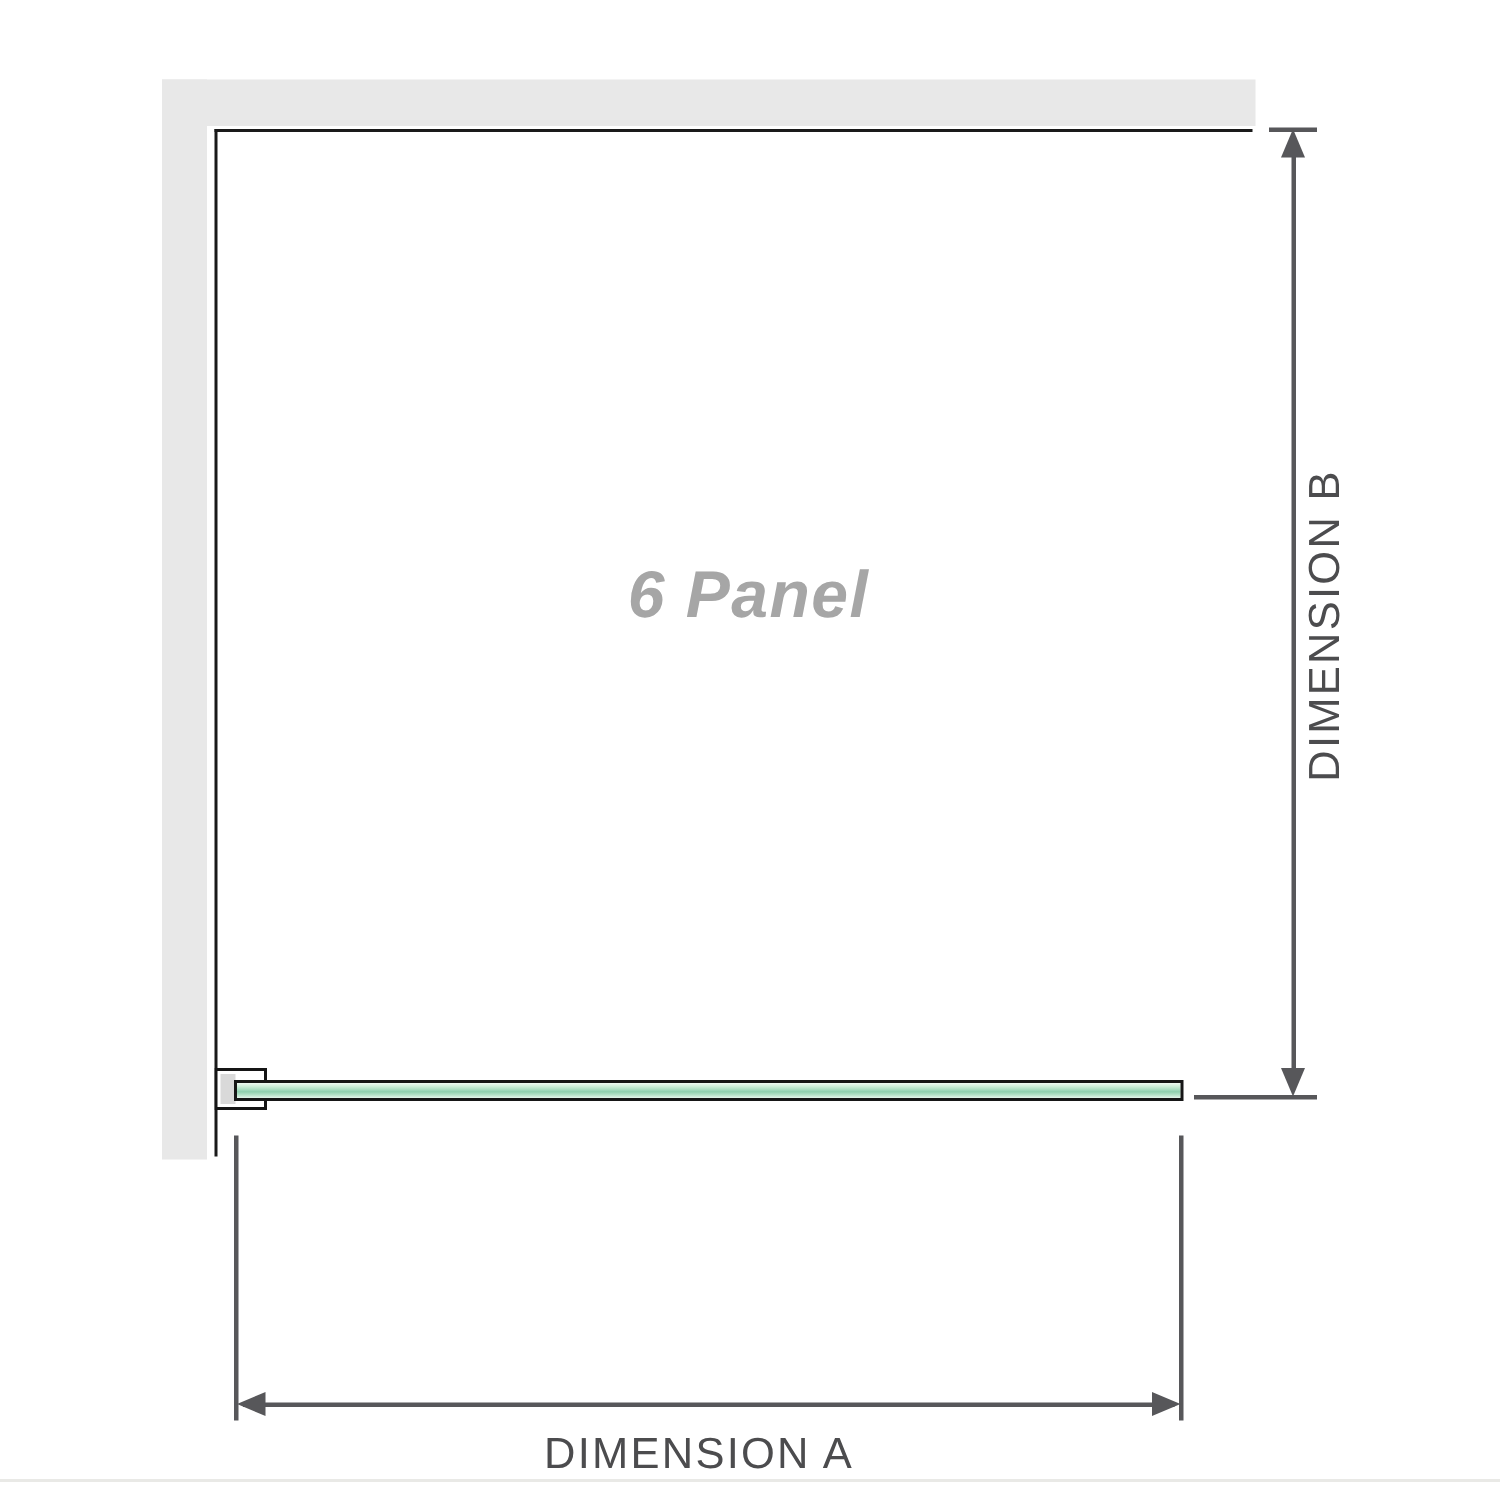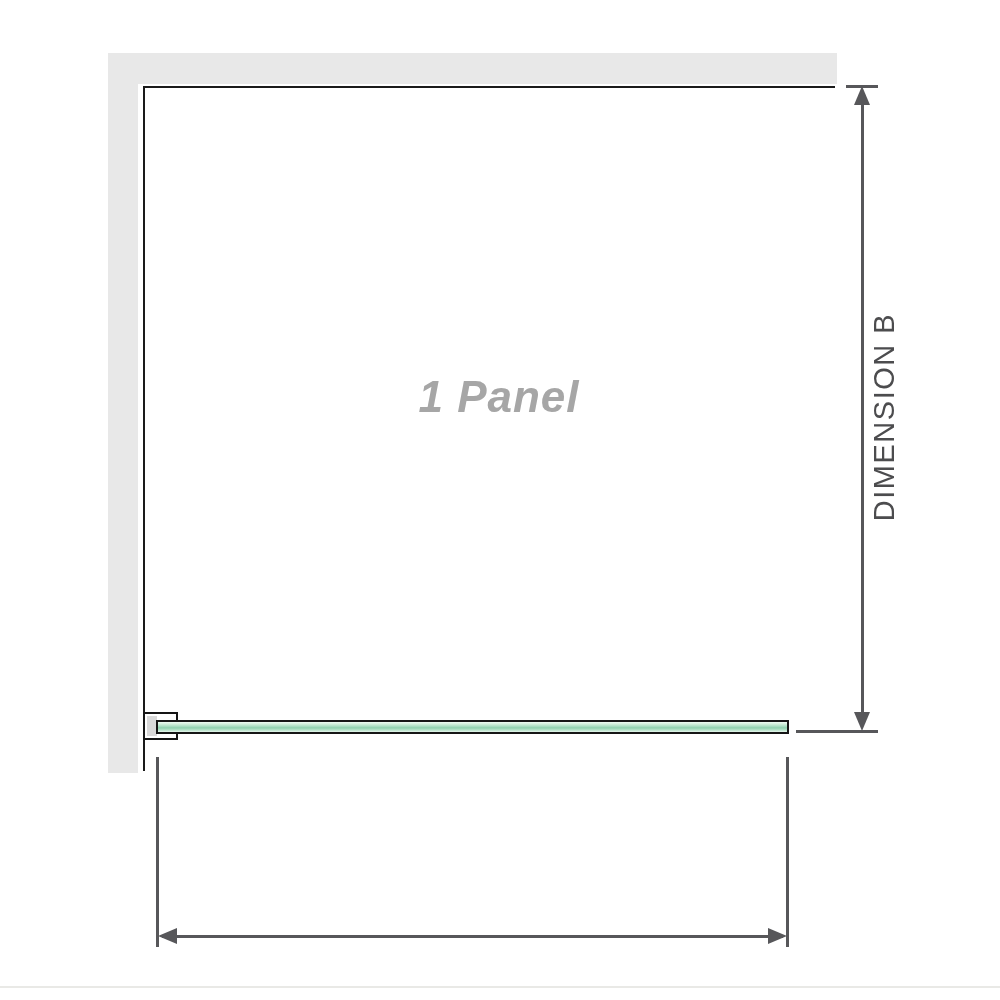--- a/index.html
+++ b/index.html
@@ -144,34 +144,35 @@
 <body>
 
 <div class="scene">
 
   <div class="abs wall-h"></div>
   <div class="abs wall-v"></div>
 
   <div class="abs area-top"></div>
   <div class="abs area-left"></div>
 
-  <div class="abs panel-label">1 Panel</div>
+  <div class="abs panel-label">6 Panel</div>
 
   <div class="abs bracket"></div>
   <div class="abs bracket-pad"></div>
   <div class="abs glass"></div>
 
   <div class="abs dim-line dimb-tick-top"></div>
   <div class="abs dim-line dimb-tick-bottom"></div>
   <div class="abs dim-line dimb-line"></div>
   <div class="abs dimb-arrow-up"></div>
   <div class="abs dimb-arrow-down"></div>
   <div class="abs dim-label dimb-label">DIMENSION B</div>
 
   <div class="abs dim-line dima-ext-left"></div>
   <div class="abs dim-line dima-ext-right"></div>
   <div class="abs dim-line dima-line"></div>
   <div class="abs dima-arrow-left"></div>
   <div class="abs dima-arrow-right"></div>
+  <div class="abs dim-label dima-label">DIMENSION A</div>
 
   <div class="abs baseline"></div>
 
 </div>
 
 </body></html>

